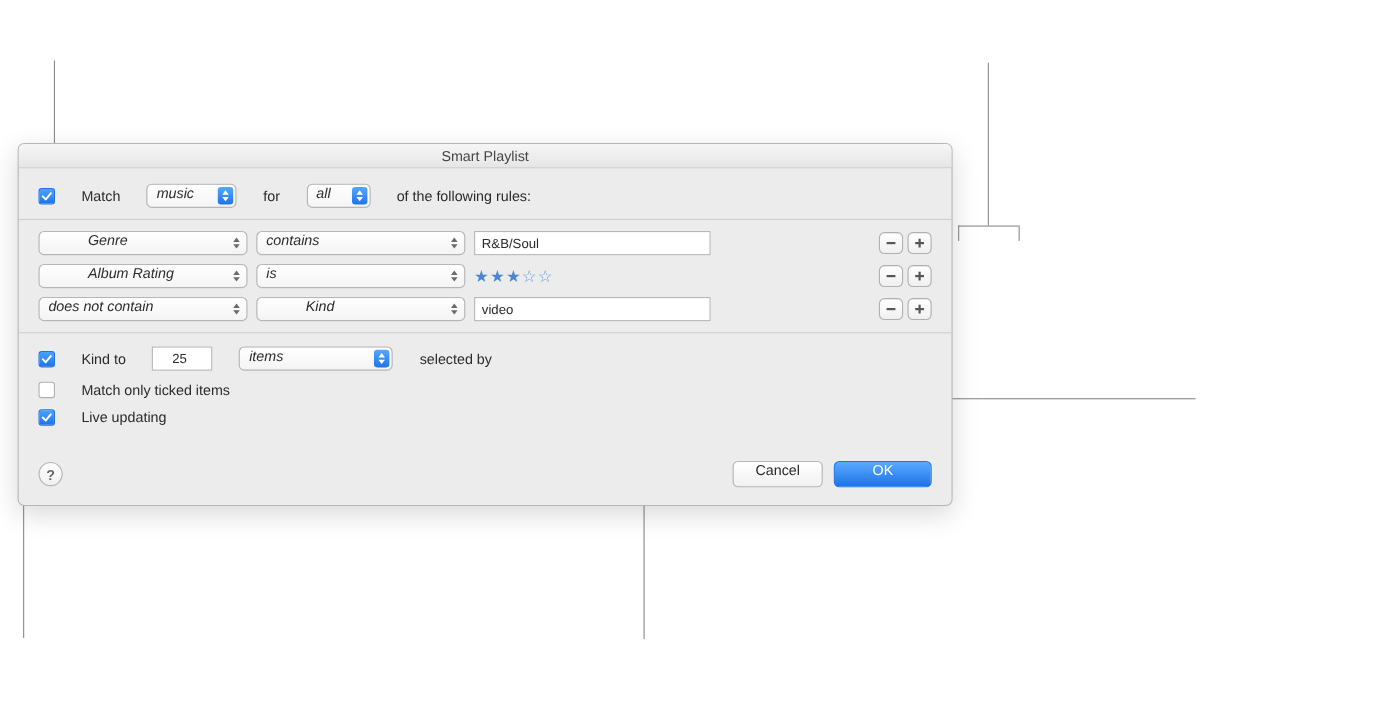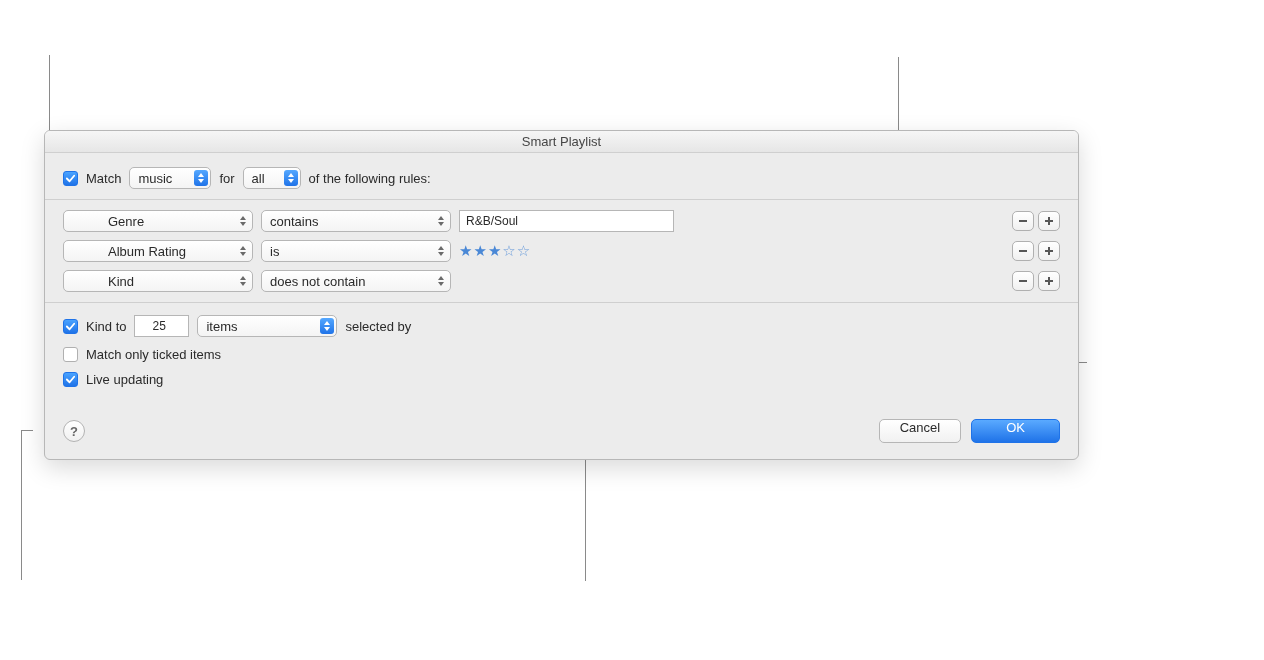--- a/index.html
+++ b/index.html
@@ -10,66 +10,66 @@
     color: #2a2a2a;
     background: #fff;
     width: 1264px;
     height: 660px;
     position: relative;
   }
   .dialog {
     position: absolute;
     left: 16px;
     top: 130px;
-    width: 1035px;
+    width: 850px;
     border: 1px solid #b7b7b7;
     border-radius: 6px;
     background: #ececec;
     box-shadow: 0 8px 24px rgba(0,0,0,0.15);
     overflow: hidden;
-    margin-left: 28px;
   }
   .titlebar {
     height: 22px;
     background: linear-gradient(#f6f6f6,#e6e6e6);
     border-bottom: 1px solid #cfcfcf;
     text-align: center;
     line-height: 22px;
     font-size: 13px;
     color: #464646;
   }
   .content {
     padding: 14px 18px 16px 18px;
   }
-  .row { display: flex; align-items: center; gap: 8px; }
+  .row { display: flex; align-items: center; gap: 24px; }
   .match-row { margin-bottom: 10px; }
 
   
   .cb {
     width: 15px; height: 15px; border-radius: 3px;
     border: 1px solid #b0b0b0; background:#fff;
     display:inline-flex; align-items:center; justify-content:center;
     flex-shrink:0; cursor:pointer;
   }
   .cb.checked {
     background: linear-gradient(#4aa3ff,#1f73e8);
     border-color:#1f73e8;
   }
   .cb.checked svg { display:block; }
   .cb svg { display:none; width:11px; height:11px; }
 
   
   .popup {
-    display:inline-flex; align-items:center;
+    display:inline-flex; align-items:flex-start;
     background: linear-gradient(#ffffff,#f4f4f4);
     border:1px solid #b6b6b6; border-radius:5px;
     height:22px; padding:0 18px 0 8px;
     position:relative; cursor:pointer;
     font-size:13px; color:#2a2a2a;
     white-space:nowrap;
+    font-style:italic;
   }
   .popup .arrows, .popup .bluearrow {
     position:absolute; right:2px; top:2px; bottom:2px;
     width:14px; border-radius:3px;
     display:flex; flex-direction:column; align-items:center; justify-content:center;
   }
   .popup .arrows { color:#6a6a6a; }
   .popup .bluearrow {
     background: linear-gradient(#55a8ff,#1f73e8);
   }
@@ -249,33 +249,36 @@
           <span class="pmbtn">
               <svg width="10" height="10">
                 <rect x="1" y="4" width="8" height="2" fill="currentColor"></rect>
                 <rect x="4" y="1" width="2" height="8" fill="currentColor"></rect>
               </svg>
             </span>
         </span>
       </div>
 
       <div class="rule">
+        <span class="popup op">
+          <span>does not contain</span>
+          <span class="arrows">
+              <span class="tri-up"></span>
+              <span class="tri-down"></span>
+            </span>
+        </span>
         <span class="popup field">
           <span>Kind</span>
           <span class="arrows">
               <span class="tri-up"></span>
               <span class="tri-down"></span>
             </span>
         </span>
-        <span class="popup op">
-          <span>does not contain</span>
-          <span class="arrows">
-              <span class="tri-up"></span>
-              <span class="tri-down"></span>
-            </span>
+        <span class="textfield val">
+          <span>video</span>
         </span>
         <span class="spacer"></span>
         <span class="pm-group">
           <span class="pmbtn">
               <svg width="10" height="10">
                 <rect x="1" y="4" width="8" height="2" fill="currentColor"></rect>
               </svg>
             </span>
           <span class="pmbtn">
               <svg width="10" height="10">

